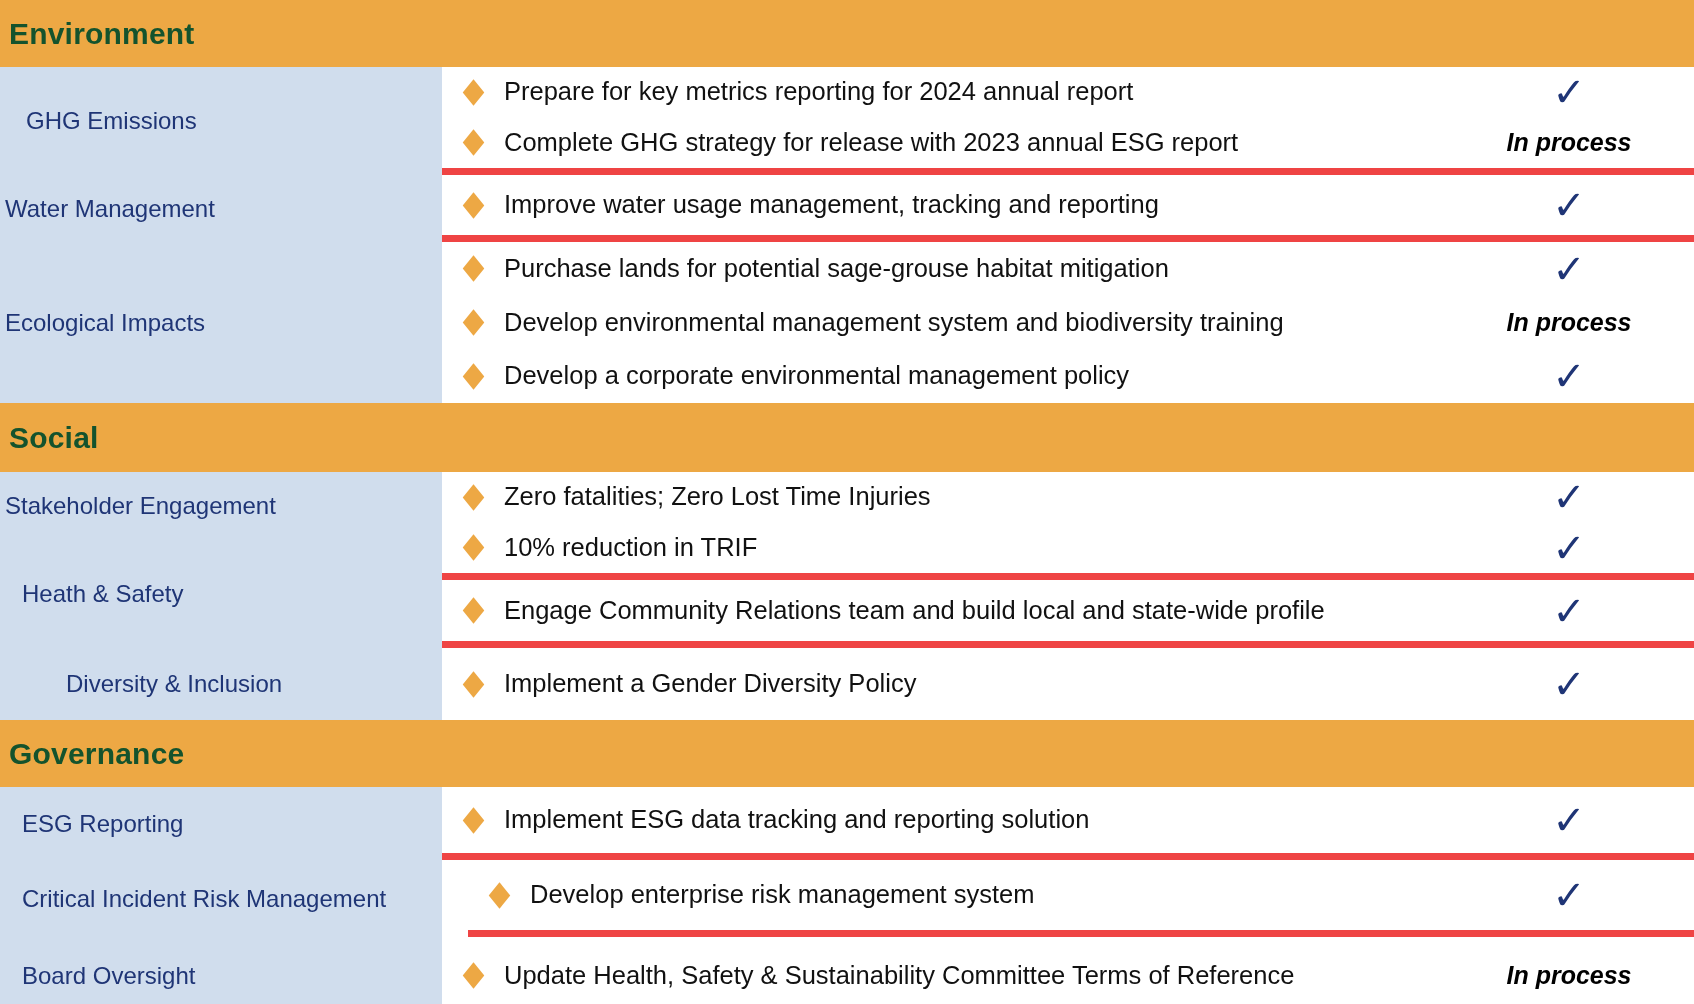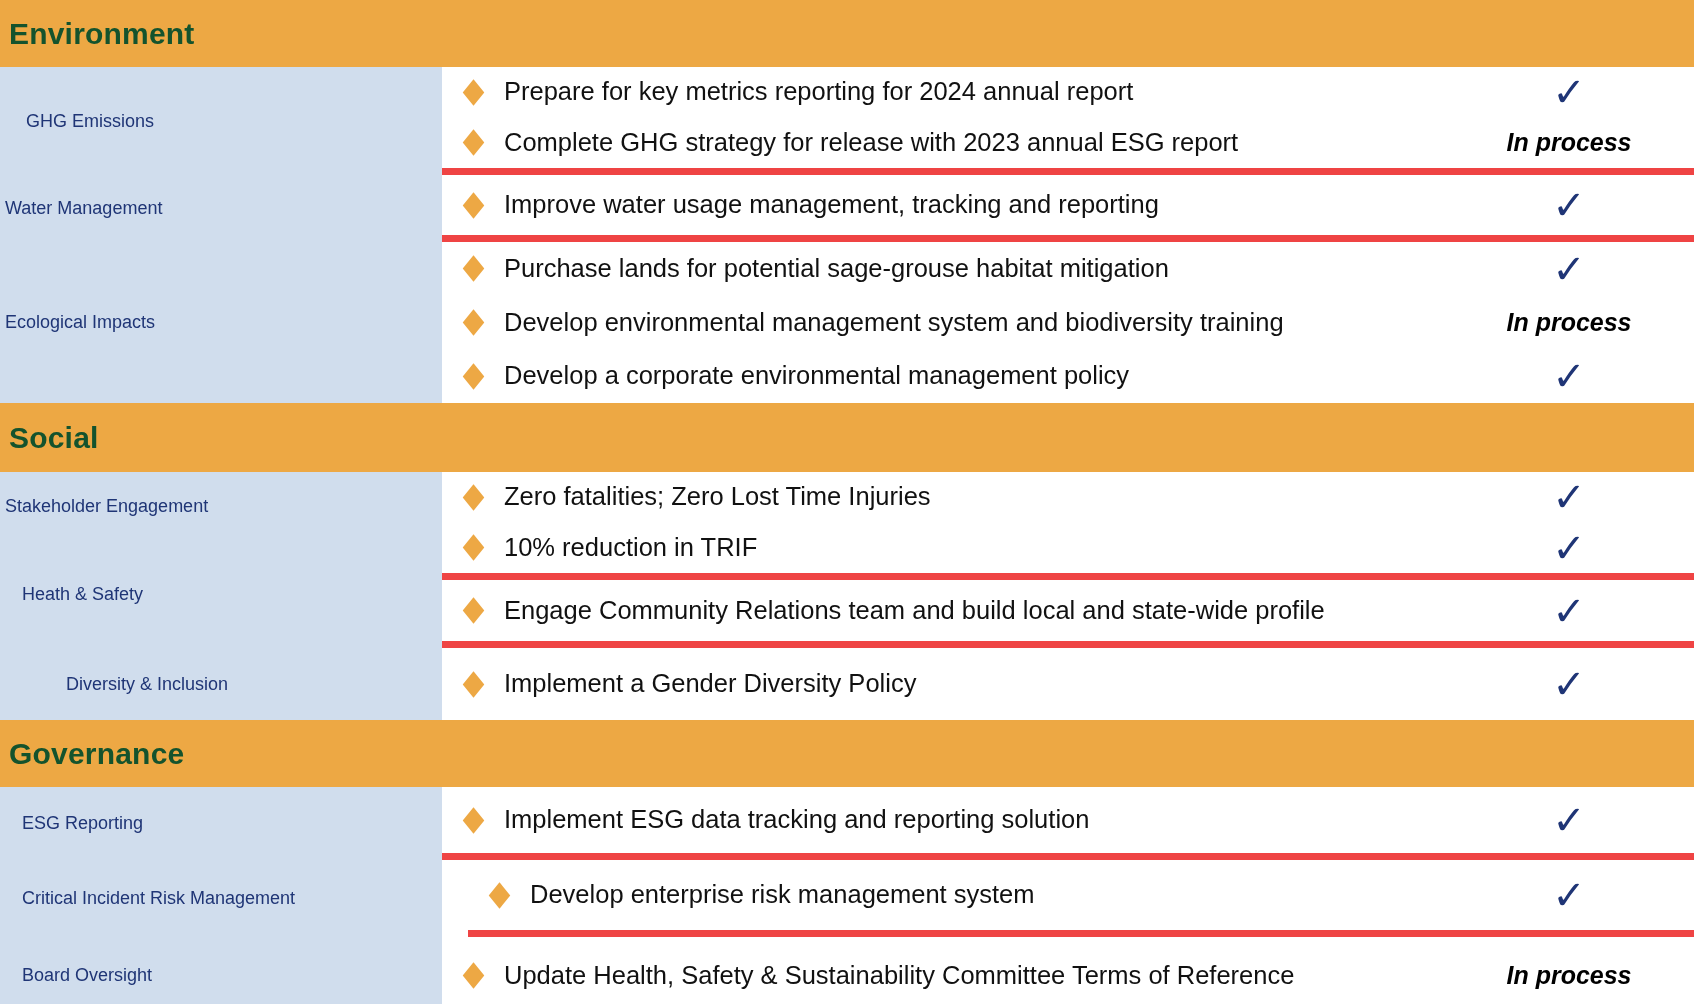--- a/index.html
+++ b/index.html
@@ -52,21 +52,21 @@
     flex-direction: column;
   }
   .topic-cell {
     display: flex;
     align-items: center;
     box-sizing: border-box;
     padding-right: 10px;
   }
   .topic-label {
     color: #1f3576;
-    font-size: 18px;
+    font-size: 24px;
     line-height: 1.38;
   }
   .topic-label.indent-1 { padding-left: 26px; }
   .topic-label.indent-0 { padding-left: 5px; }
   .topic-label.indent-2 { padding-left: 22px; }
 
   .rows-col {
     flex: 1;
     display: flex;
     flex-direction: column;

